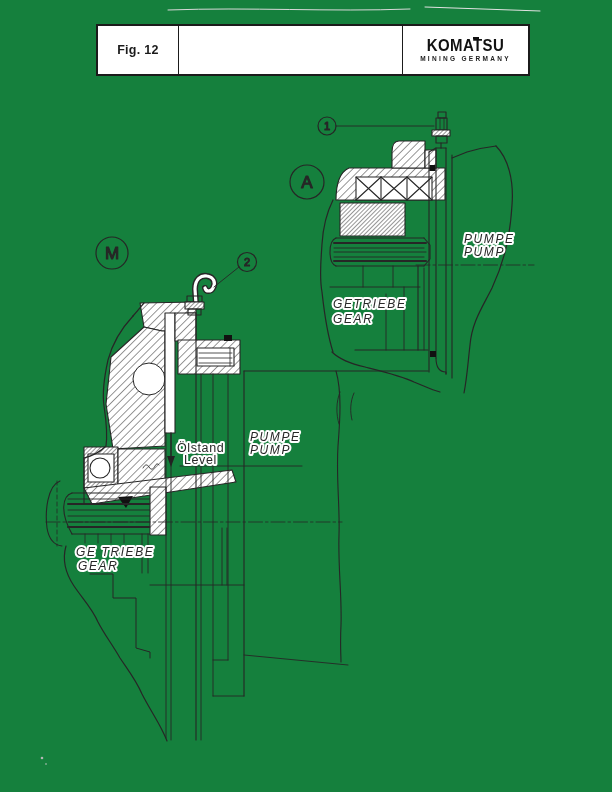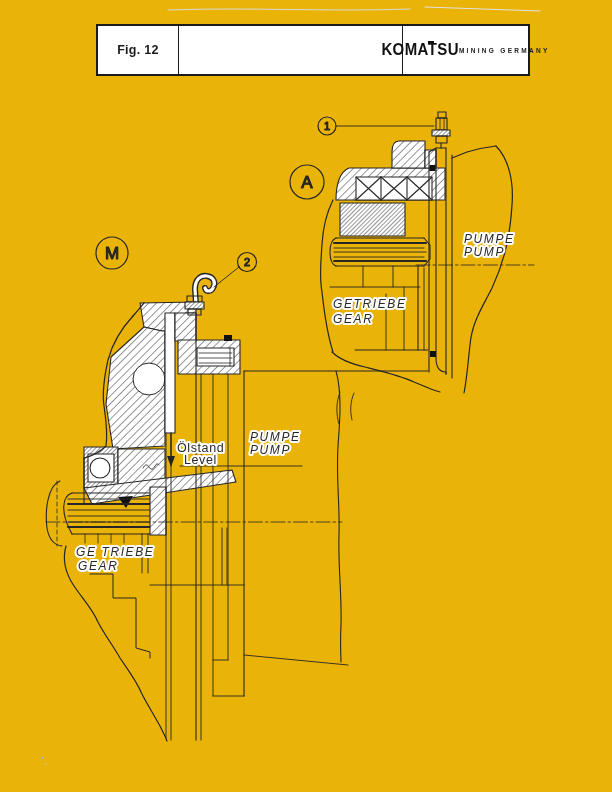--- a/index.html
+++ b/index.html
@@ -1,29 +1,29 @@
 <!DOCTYPE html>
 <html><head>
 <meta charset="utf-8">
 <style>
   html,body{margin:0;padding:0;background:#e8e8e8;}
   #page{
-    position:relative;width:612px;height:792px;background:#eab308;
+    position:relative;width:612px;height:792px;background:#15803d;
     font-family:"Liberation Sans",sans-serif;overflow:hidden;
   }
   
   #header{
     position:absolute;left:96px;top:24px;width:434px;height:52px;
     border:2px solid #1b1b1b;display:flex;box-sizing:border-box;background:#fff;
   }
   .cell{box-sizing:border-box;display:flex;align-items:center;justify-content:center;}
   .cell-fig{width:81px;border-right:1.5px solid #1b1b1b;}
   .cell-fig span{font-weight:bold;font-size:12.5px;color:#1b1b1b;letter-spacing:.3px;}
   .cell-mid{flex:1;border-right:1.5px solid #1b1b1b;}
-  .cell-brand{width:125px;}
+  .cell-brand{width:125px;flex-direction:column;}
   .brand-name-wrap{position:relative;line-height:1;}
   .brand-name{
     font-weight:bold;font-size:15px;color:#111;letter-spacing:.4px;
     transform:scaleY(1.05);display:inline-block;
   }
   .brand-bar{position:absolute;top:-1px;left:60%;width:6px;height:2.2px;background:#111;}
   .brand-sub{font-weight:bold;font-size:6.5px;letter-spacing:2.3px;color:#222;margin-top:1px;white-space:nowrap;}
   
   #drawing{position:absolute;left:0;top:0;width:612px;height:792px;}
   text{fill:#282828;}

